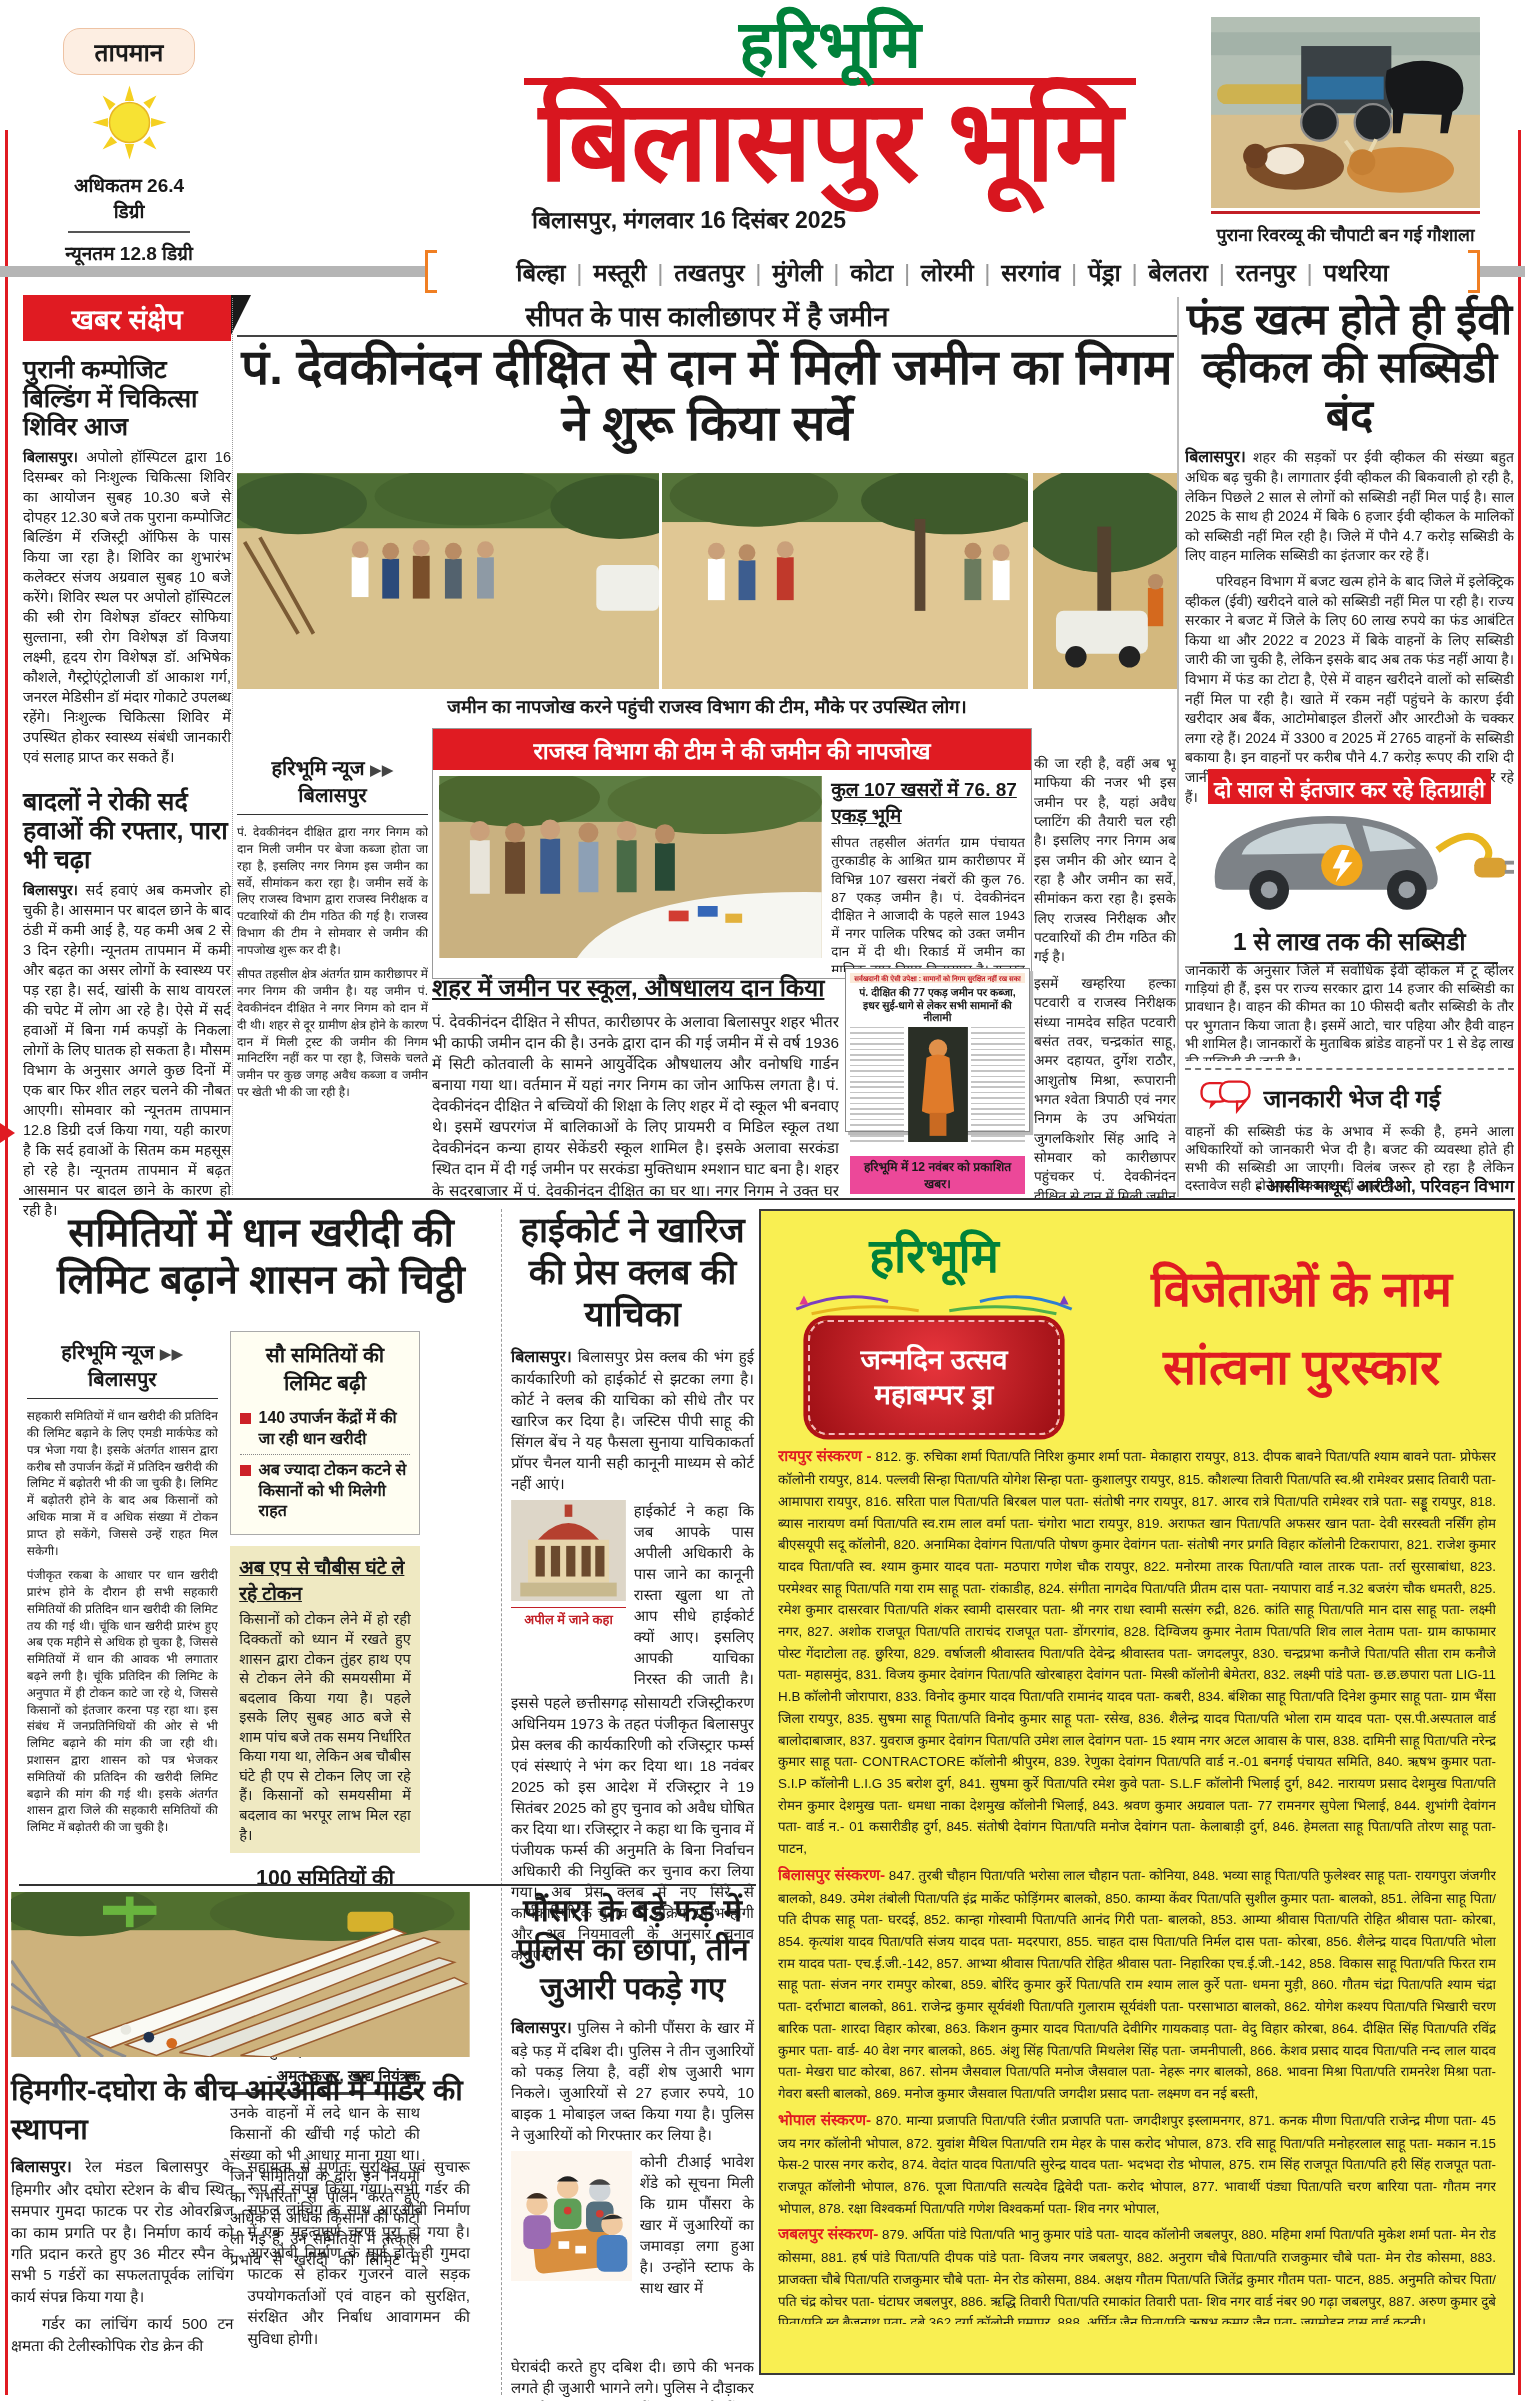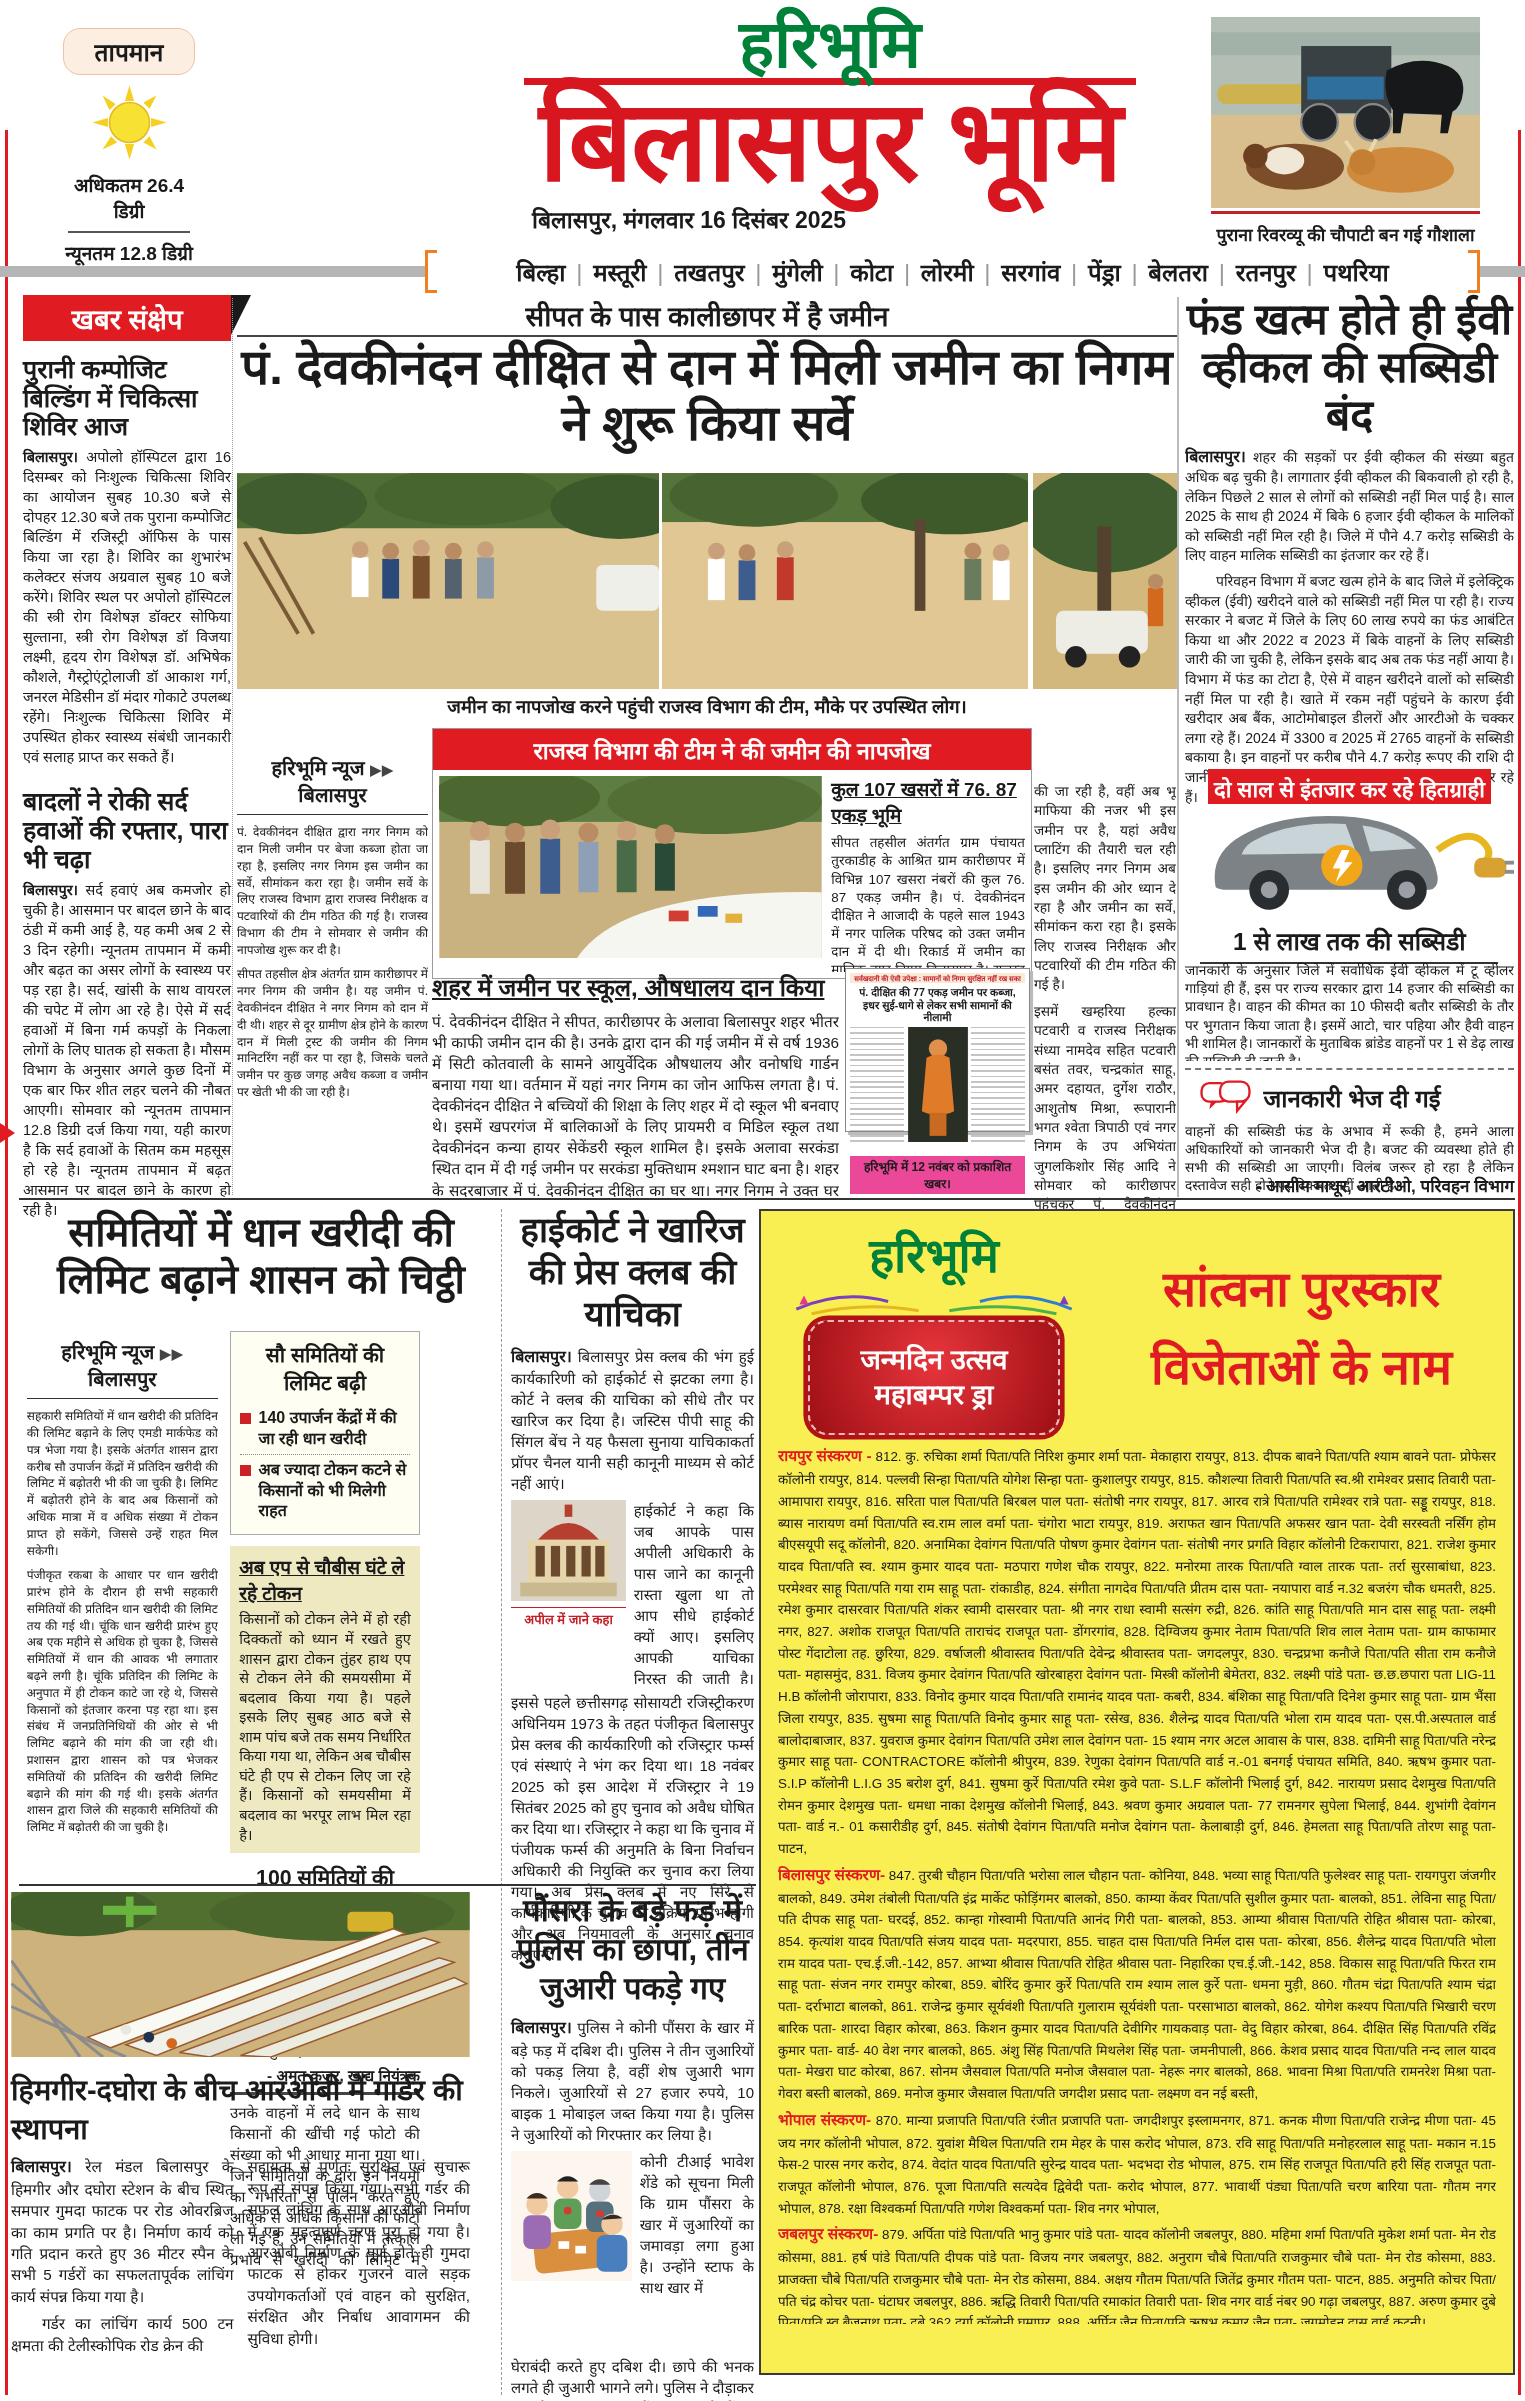--- a/index.html
+++ b/index.html
@@ -312,21 +312,21 @@
           <rect width="78" height="150" fill="#2a2f26"></rect>
           <circle cx="39" cy="28" r="12" fill="#e0904a"></circle>
           <path d="M24 40 q15 -8 30 0 l6 70 q-21 10 -42 0 z" fill="#e07b2a"></path>
           <rect x="28" y="112" width="22" height="30" fill="#c96a22"></rect>
         </svg>
         <div class="clip-lines" data-name="clipping-text-lines"></div>
       </div>
       <div class="clip-cap" data-name="clipping-caption">हरिभूमि में 12 नवंबर को प्रकाशित खबर।</div>
     </div>
 
-    <div class="abs bodytxt jt clip" style="left:797px;top:459px;width:142px;height:444px;font-size:13.8px;margin-top:28px;" data-name="lead-column-c">
+    <div class="abs bodytxt jt clip" style="left:797px;top:459px;width:142px;height:444px;font-size:13.8px;" data-name="lead-column-c">
       <p style="margin:0 0 7.7px 0;">की जा रही है, वहीं अब भू माफिया की नजर भी इस जमीन पर है, यहां अवैध प्लाटिंग की तैयारी चल रही है। इसलिए नगर निगम अब इस जमीन की ओर ध्यान दे रहा है और जमीन का सर्वे, सीमांकन करा रहा है। इसके लिए राजस्व निरीक्षक और पटवारियों की टीम गठित की गई है।</p>
       <p style="margin:0;">इसमें खम्हरिया हल्का पटवारी व राजस्व निरीक्षक संध्या नामदेव सहित पटवारी बसंत तवर, चन्द्रकांत साहू, अमर दहायत, दुर्गेश राठौर, आशुतोष मिश्रा, रूपारानी भगत श्वेता त्रिपाठी एवं नगर निगम के उप अभियंता जुगलकिशोर सिंह आदि ने सोमवार को कारीछापर पहुंचकर पं. देवकीनंदन दीक्षित से दान में मिली जमीन का सीमांकन शुरू किया। आज पूरे दिन राजस्व विभाग की टीम जमीन का नापजोख करती रही। इस जमीन की नापजोख पूरा होने में सप्ताहभर लग सकता है।</p>
     </div>
   </div>
   <div class="abs" style="left:1177px;top:297px;width:1.5px;height:900px;background:#bbb;" data-name="column-separator"></div>
 
   <div class="abs ev" data-name="ev-article">
     <h1 data-name="ev-headline">फंड खत्म होते ही ईवी व्हीकल की सब्सिडी बंद</h1>
     <div class="bodytxt jt clip" style="height:367px;margin-top:6.1px;font-size:14px;" data-name="ev-body">
       <p style="margin:0 0 6.1px 0;"><b>बिलासपुर।</b> <span>शहर की सड़कों पर ईवी व्हीकल की संख्या बहुत अधिक बढ़ चुकी है। लागातार ईवी व्हीकल की बिकवाली हो रही है, लेकिन पिछले 2 साल से लोगों को सब्सिडी नहीं मिल पाई है। साल 2025 के साथ ही 2024 में बिके 6 हजार ईवी व्हीकल के मालिकों को सब्सिडी नहीं मिल रही है। जिले में पौने 4.7 करोड़ सब्सिडी के लिए वाहन मालिक सब्सिडी का इंतजार कर रहे हैं।</span></p>
@@ -451,22 +451,22 @@
           </g>
           <polygon points="30,12 36,24 24,24" fill="#e03a8c"></polygon>
             <polygon points="370,12 376,24 364,24" fill="#7b3fbf"></polygon>
         </svg>
         <div class="badge" style="margin:0 auto;" data-name="prize-badge">
           <div data-name="badge-line1">जन्मदिन उत्सव</div>
           <div data-name="badge-line2">महाबम्पर ड्रा</div>
         </div>
       </div>
       <div class="prize-title" style="flex:1;" data-name="prize-title">
+        <div data-name="prize-title-line2">विजेताओं के नाम</div>
         <div data-name="prize-title-line1">सांत्वना पुरस्कार</div>
-        <div data-name="prize-title-line2">विजेताओं के नाम</div>
       </div>
     </div>
     <div class="prize-list jt clip" style="margin:4.6px 17px 0 17px;height:880px;" data-name="prize-winner-list">
       <p data-name="winner-section"><span class="secname" data-name="section-name">रायपुर संस्करण -</span> <span>812. कु. रुचिका शर्मा पिता/पति निरिश कुमार शर्मा पता- मेकाहारा रायपुर, 813. दीपक बावने पिता/पति श्याम बावने पता- प्रोफेसर कॉलोनी रायपुर, 814. पल्लवी सिन्हा पिता/पति योगेश सिन्हा पता- कुशालपुर रायपुर, 815. कौशल्या तिवारी पिता/पति स्व.श्री रामेश्वर प्रसाद तिवारी पता- आमापारा रायपुर, 816. सरिता पाल पिता/पति बिरबल पाल पता- संतोषी नगर रायपुर, 817. आरव रात्रे पिता/पति रामेश्वर रात्रे पता- सड्डू रायपुर, 818. ब्यास नारायण वर्मा पिता/पति स्व.राम लाल वर्मा पता- चंगोरा भाटा रायपुर, 819. अराफत खान पिता/पति अफसर खान पता- देवी सरस्वती नर्सिंग होम बीएसयूपी सदू कॉलोनी, 820. अनामिका देवांगन पिता/पति पोषण कुमार देवांगन पता- संतोषी नगर प्रगति विहार कॉलोनी टिकरापारा, 821. राजेश कुमार यादव पिता/पति स्व. श्याम कुमार यादव पता- मठपारा गणेश चौक रायपुर, 822. मनोरमा तारक पिता/पति ग्वाल तारक पता- तर्रा सुरसाबांधा, 823. परमेश्वर साहू पिता/पति गया राम साहू पता- रांकाडीह, 824. संगीता नागदेव पिता/पति प्रीतम दास पता- नयापारा वार्ड न.32 बजरंग चौक धमतरी, 825. रमेश कुमार दासरवार पिता/पति शंकर स्वामी दासरवार पता- श्री नगर राधा स्वामी सत्संग रुद्री, 826. कांति साहू पिता/पति मान दास साहू पता- लक्ष्मी नगर, 827. अशोक राजपूत पिता/पति ताराचंद राजपूत पता- डोंगरगांव, 828. दिग्विजय कुमार नेताम पिता/पति शिव लाल नेताम पता- ग्राम काफामार पोस्ट गेंदाटोला तह. छुरिया, 829. वर्षाजली श्रीवास्तव पिता/पति देवेन्द्र श्रीवास्तव पता- जगदलपुर, 830. चन्द्रप्रभा कनौजे पिता/पति सीता राम कनौजे पता- महासमुंद, 831. विजय कुमार देवांगन पिता/पति खोरबाहरा देवांगन पता- मिस्त्री कॉलोनी बेमेतरा, 832. लक्ष्मी पांडे पता- छ.छ.छपारा पता LIG-11 H.B कॉलोनी जोरापारा, 833. विनोद कुमार यादव पिता/पति रामानंद यादव पता- कबरी, 834. बंशिका साहू पिता/पति दिनेश कुमार साहू पता- ग्राम भैंसा जिला रायपुर, 835. सुषमा साहू पिता/पति विनोद कुमार साहू पता- रसेख, 836. शैलेन्द्र यादव पिता/पति भोला राम यादव पता- एस.पी.अस्पताल वार्ड बालोदाबाजार, 837. युवराज कुमार देवांगन पिता/पति उमेश लाल देवांगन पता- 15 श्याम नगर अटल आवास के पास, 838. दामिनी साहू पिता/पति नरेन्द्र कुमार साहू पता- CONTRACTORE कॉलोनी श्रीपुरम, 839. रेणुका देवांगन पिता/पति वार्ड न.-01 बनगई पंचायत समिति, 840. ऋषभ कुमार पता- S.I.P कॉलोनी L.I.G 35 बरोश दुर्ग, 841. सुषमा कुर्रे पिता/पति रमेश कुवे पता- S.L.F कॉलोनी भिलाई दुर्ग, 842. नारायण प्रसाद देशमुख पिता/पति रोमन कुमार देशमुख पता- धमधा नाका देशमुख कॉलोनी भिलाई, 843. श्रवण कुमार अग्रवाल पता- 77 रामनगर सुपेला भिलाई, 844. शुभांगी देवांगन पता- वार्ड न.- 01 कसारीडीह दुर्ग, 845. संतोषी देवांगन पिता/पति मनोज देवांगन पता- केलाबाड़ी दुर्ग, 846. हेमलता साहू पिता/पति तोरण साहू पता- पाटन,</span></p>
       <p data-name="winner-section"><span class="secname" data-name="section-name">बिलासपुर संस्करण-</span> <span>847. तुरबी चौहान पिता/पति भरोसा लाल चौहान पता- कोनिया, 848. भव्या साहू पिता/पति फुलेश्वर साहू पता- रायगपुरा जंजगीर बालको, 849. उमेश तंबोली पिता/पति इंद्र मार्केट फोड़िंगमर बालको, 850. काम्या केंवर पिता/पति सुशील कुमार पता- बालको, 851. लेविना साहू पिता/पति दीपक साहू पता- घरदई, 852. कान्हा गोस्वामी पिता/पति आनंद गिरी पता- बालको, 853. आम्या श्रीवास पिता/पति रोहित श्रीवास पता- कोरबा, 854. कृत्यांश यादव पिता/पति संजय यादव पता- मदरपारा, 855. चाहत दास पिता/पति निर्मल दास पता- कोरबा, 856. शैलेन्द्र यादव पिता/पति भोला राम यादव पता- एच.ई.जी.-142, 857. आभ्या श्रीवास पिता/पति रोहित श्रीवास पता- निहारिका एच.ई.जी.-142, 858. विकास साहू पिता/पति फिरत राम साहू पता- संजन नगर रामपुर कोरबा, 859. बोरिंद कुमार कुर्रे पिता/पति राम श्याम लाल कुर्रे पता- धमना मुड़ी, 860. गौतम चंद्रा पिता/पति श्याम चंद्रा पता- दर्राभाटा बालको, 861. राजेन्द्र कुमार सूर्यवंशी पिता/पति गुलाराम सूर्यवंशी पता- परसाभाठा बालको, 862. योगेश कश्यप पिता/पति भिखारी चरण बारिक पता- शारदा विहार कोरबा, 863. किशन कुमार यादव पिता/पति देवीगिर गायकवाड़ पता- वेदु विहार कोरबा, 864. दीक्षित सिंह पिता/पति रविंद्र कुमार पता- वार्ड- 40 वेश नगर बालको, 865. अंशु सिंह पिता/पति मिथलेश सिंह पता- जमनीपाली, 866. केशव प्रसाद यादव पिता/पति नन्द लाल यादव पता- मेखरा घाट कोरबा, 867. सोनम जैसवाल पिता/पति मनोज जैसवाल पता- नेहरू नगर बालको, 868. भावना मिश्रा पिता/पति रामनरेश मिश्रा पता- गेवरा बस्ती बालको, 869. मनोज कुमार जैसवाल पिता/पति जगदीश प्रसाद पता- लक्ष्मण वन नई बस्ती,</span></p>
       <p data-name="winner-section"><span class="secname" data-name="section-name">भोपाल संस्करण-</span> <span>870. मान्या प्रजापति पिता/पति रंजीत प्रजापति पता- जगदीशपुर इस्लामनगर, 871. कनक मीणा पिता/पति राजेन्द्र मीणा पता- 45 जय नगर कॉलोनी भोपाल, 872. युवांश मैथिल पिता/पति राम मेहर के पास करोद भोपाल, 873. रवि साहू पिता/पति मनोहरलाल साहू पता- मकान न.15 फेस-2 पारस नगर करोद, 874. वेदांत यादव पिता/पति सुरेन्द्र यादव पता- भदभदा रोड भोपाल, 875. राम सिंह राजपूत पिता/पति हरी सिंह राजपूत पता- राजपूत कॉलोनी भोपाल, 876. पूजा पिता/पति सत्यदेव द्विवेदी पता- करोद भोपाल, 877. भावार्थी पंड्या पिता/पति चरण बारिया पता- गौतम नगर भोपाल, 878. रक्षा विश्वकर्मा पिता/पति गणेश विश्वकर्मा पता- शिव नगर भोपाल,</span></p>
       <p data-name="winner-section"><span class="secname" data-name="section-name">जबलपुर संस्करण-</span> <span>879. अर्पिता पांडे पिता/पति भानु कुमार पांडे पता- यादव कॉलोनी जबलपुर, 880. महिमा शर्मा पिता/पति मुकेश शर्मा पता- मेन रोड कोसमा, 881. हर्ष पांडे पिता/पति दीपक पांडे पता- विजय नगर जबलपुर, 882. अनुराग चौबे पिता/पति राजकुमार चौबे पता- मेन रोड कोसमा, 883. प्राजक्ता चौबे पिता/पति राजकुमार चौबे पता- मेन रोड कोसमा, 884. अक्षय गौतम पिता/पति जितेंद्र कुमार गौतम पता- पाटन, 885. अनुमति कोचर पिता/पति चंद्र कोचर पता- घंटाघर जबलपुर, 886. ऋद्धि तिवारी पिता/पति रमाकांत तिवारी पता- शिव नगर वार्ड नंबर 90 गढ़ा जबलपुर, 887. अरुण कुमार दुबे पिता/पति स्व बैजनाथ पता- दुबे 362 दुर्गा कॉलोनी घमापुर, 888. अर्पित जैन पिता/पति ऋषभ कुमार जैन पता- जगमोहन दास वार्ड कटनी।</span></p>
     </div>
   </div>
 

